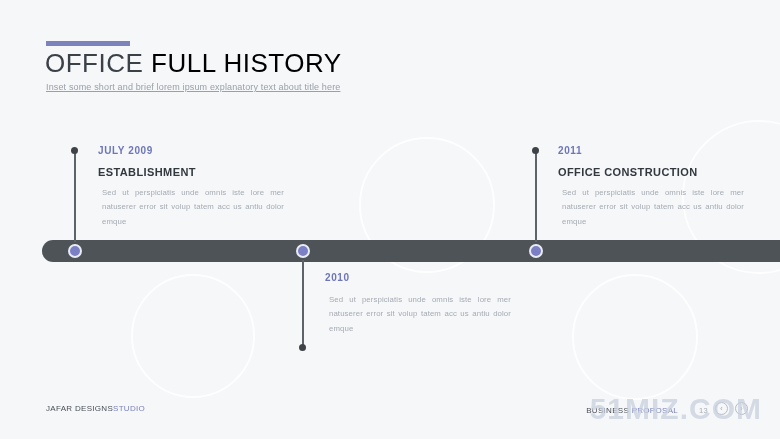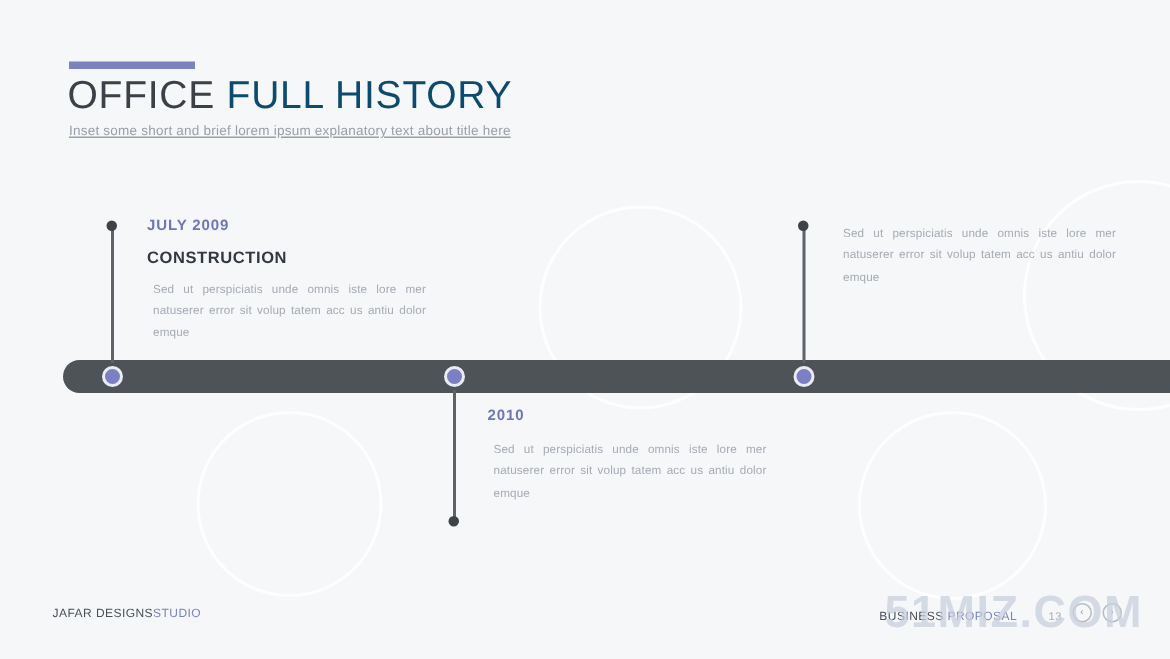--- a/index.html
+++ b/index.html
@@ -49,21 +49,21 @@
     top: 48px;
     font-size: 26px;
     letter-spacing: 0.5px;
     white-space: nowrap;
   }
   .title .t-dark {
     color: #3c4148;
     font-weight: 400;
   }
   .title .t-accent {
-    color: #0c4a6e;
+    color: #000000;
     font-weight: 400;
   }
   .subtitle {
     position: absolute;
     left: 46px;
     top: 82px;
     font-size: 9px;
     color: #9aa0a8;
     letter-spacing: 0.15px;
     white-space: nowrap;
@@ -143,21 +143,21 @@
     line-height: 1.85;
     color: #a6abb3;
     text-align: justify;
     margin: 4px;
     letter-spacing: 0.1px;
   }
 
   
   .footer-left {
     position: absolute;
-    left: 35px;
+    left: 46px;
     top: 404px;
     font-size: 8px;
     letter-spacing: 0.3px;
     white-space: nowrap;
   }
   .footer-left .fl-dark { color: #4a4f57; }
   .footer-left .fl-accent { color: #7b83bd; }
 
   .footer-right {
     position: absolute;
@@ -232,30 +232,32 @@
   <div class="conn-dot dot-1"></div>
 
   <div class="connector conn-down-2"></div>
   <div class="conn-dot dot-2"></div>
 
   <div class="connector conn-up-3"></div>
   <div class="conn-dot dot-3"></div>
 
   <div class="entry entry-1">
     <p class="entry-date">JULY 2009</p>
-    <p class="entry-heading">CONSTRUCTION</p>
+    <p class="entry-heading">ESTABLISHMENT</p>
     <p class="entry-body">Sed ut perspiciatis unde omnis iste lore mer natuserer error sit volup tatem acc us antiu dolor emque</p>
   </div>
 
   <div class="entry entry-2">
     <p class="entry-date">2010</p>
     <p class="entry-body">Sed ut perspiciatis unde omnis iste lore mer natuserer error sit volup tatem acc us antiu dolor emque</p>
   </div>
 
   <div class="entry entry-3">
+    <p class="entry-date">2011</p>
+    <p class="entry-heading">OFFICE CONSTRUCTION</p>
     <p class="entry-body">Sed ut perspiciatis unde omnis iste lore mer natuserer error sit volup tatem acc us antiu dolor emque</p>
   </div>
 
   <div class="footer-left">
     <span class="fl-dark">JAFAR DESIGNS</span><span class="fl-accent">STUDIO</span>
   </div>
 
   <div class="footer-right">
     <span><span class="fr-dark">BUSINESS </span><span class="fr-accent">PROPOSAL</span></span>
     <span class="page-num">13</span>

